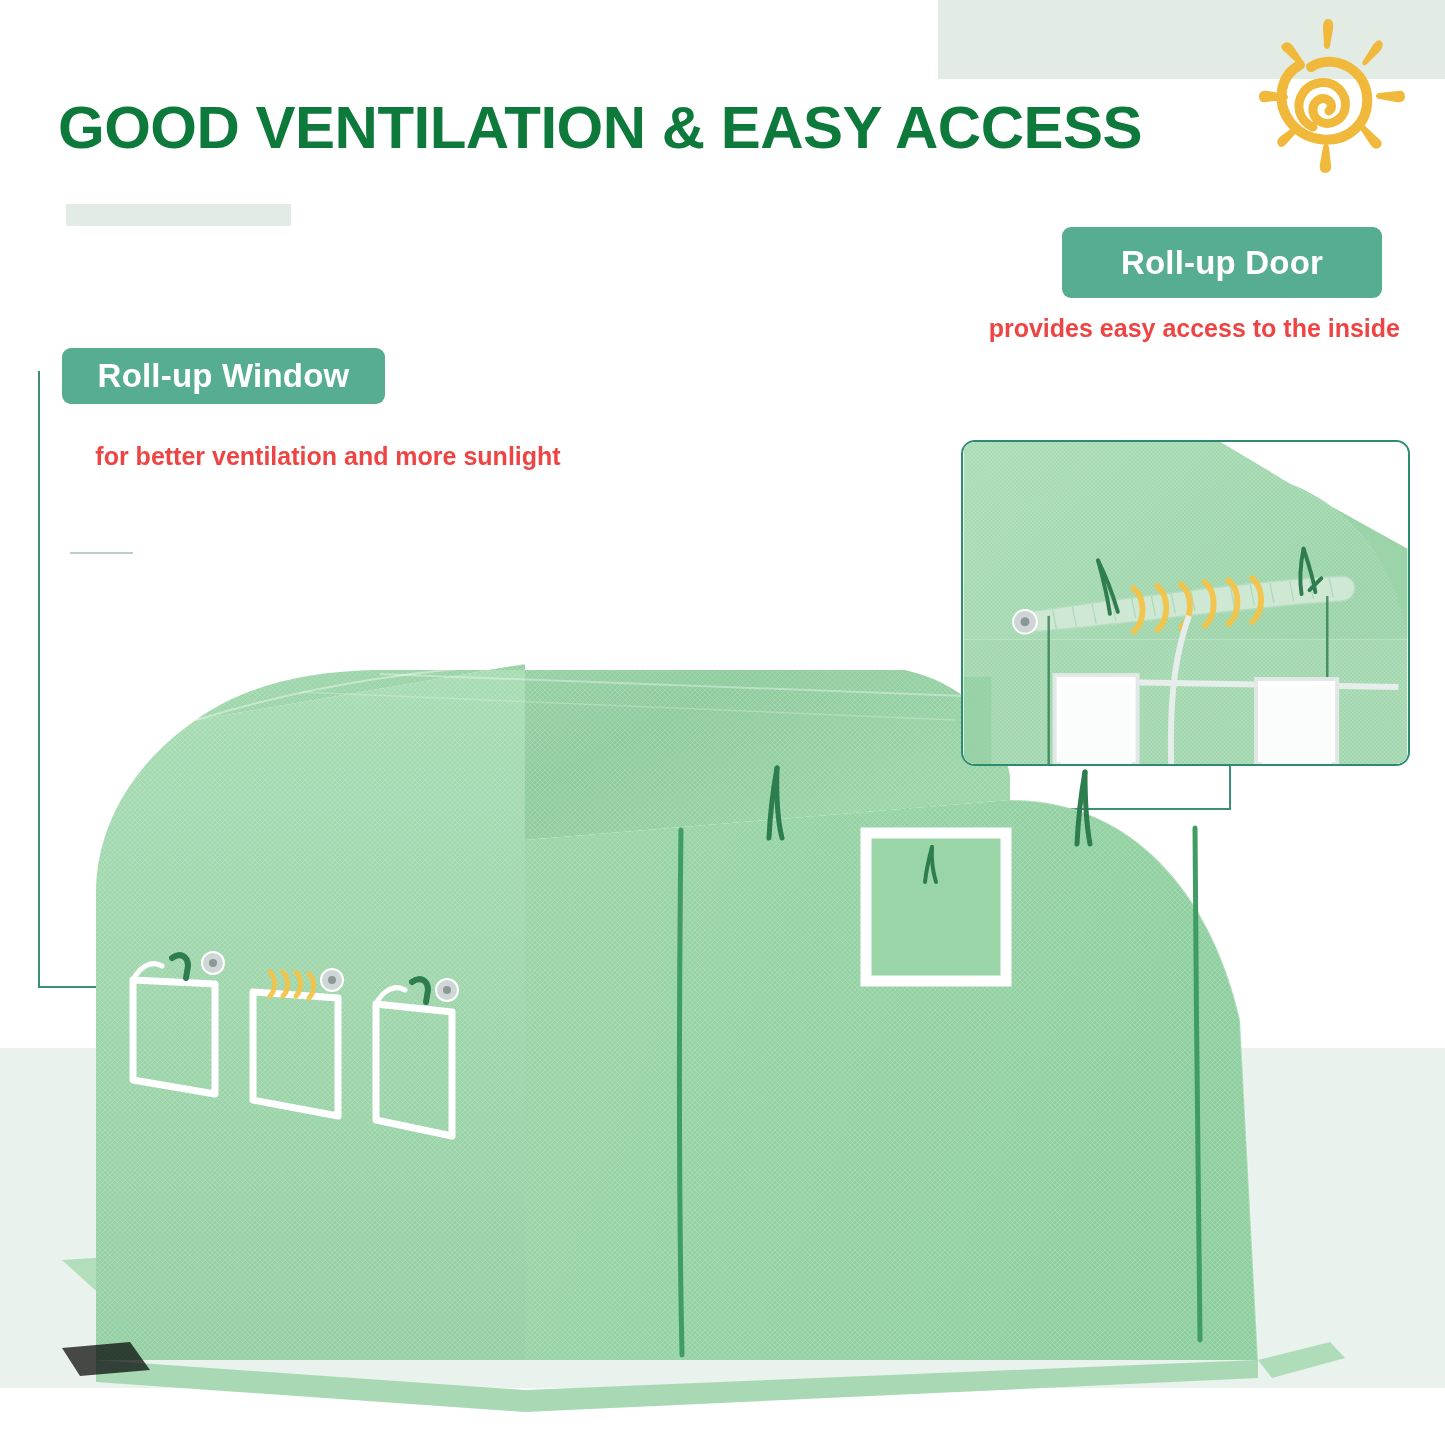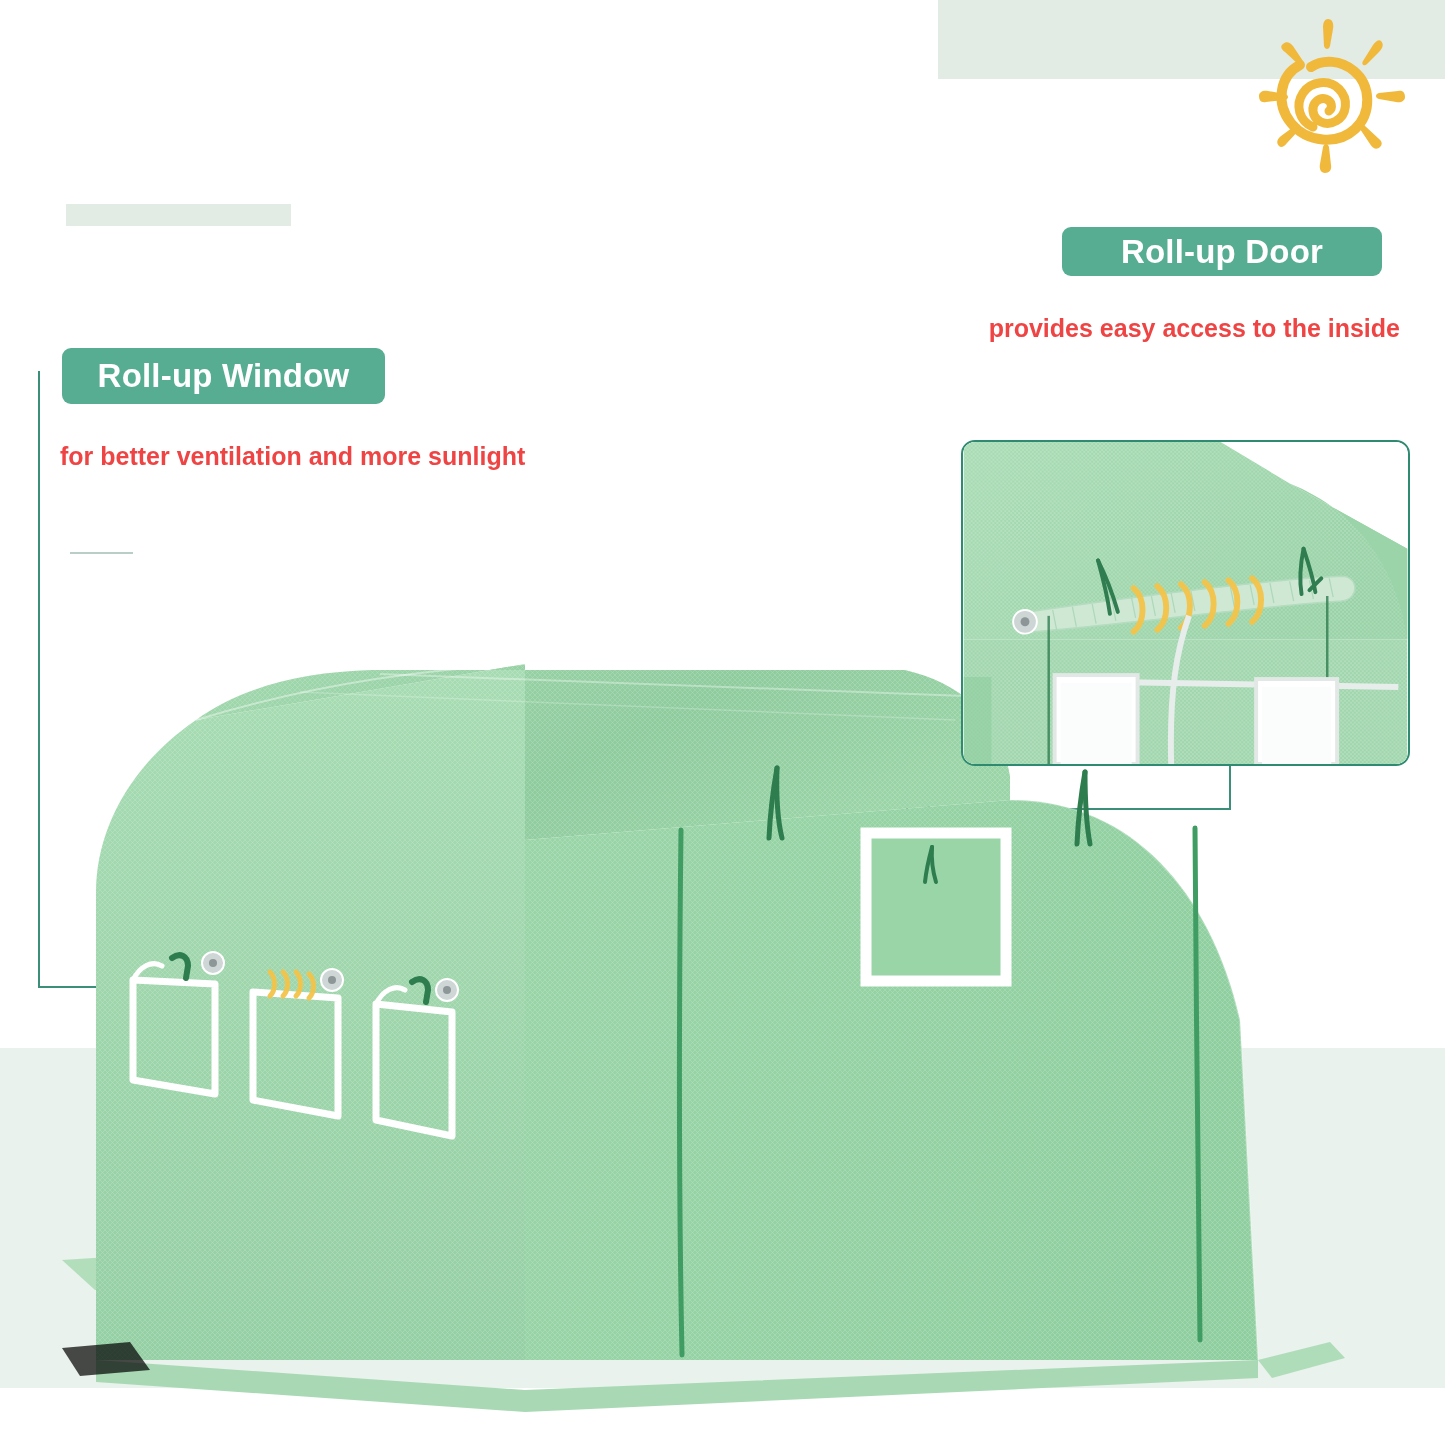--- a/index.html
+++ b/index.html
@@ -57,30 +57,30 @@
     color: #ffffff;
     border-radius: 9px;
     font-size: 33px;
     font-weight: 700;
     display: flex;
     align-items: center;
     justify-content: center;
     letter-spacing: 0.2px;
   }
   #badge-window { left: 62px;   top: 348px; width: 323px; height: 56px; }
-  #badge-door   { left: 1062px; top: 227px; width: 320px; height: 49px; }
+  #badge-door   { left: 1062px; top: 227px; width: 320px; height: 71px; }
 
   .callout-desc {
     position: absolute;
     color: #ef4444;
     font-size: 25px;
     line-height: 1.28;
     font-weight: 700;
   }
-  #desc-window { left: 60px;  top: 440px; width: 520px; text-align: left; }
+  #desc-window { left: 68px;  top: 440px; width: 520px; text-align: center; }
   #desc-door   { left: 940px; top: 312px; width: 460px; text-align: right; }
 
   #divider-window {
     position: absolute;
     left: 70px; top: 552px; width: 63px; height: 2px;
     background: #b9cfc6;
   }
 
   
   .leader { position: absolute; }
@@ -139,20 +139,21 @@
         <path d="M152 84 C152 88 148 90 143 89 L126 86 C122 85 122 81 126 80 L145 78 C150 77 152 80 152 84 Z"></path>
         <path d="M127 134 C124 137 120 136 117 131 L107 116 C105 113 108 110 111 112 L125 125 C129 128 130 131 127 134 Z"></path>
         <path d="M72 160 C68 160 66 156 67 151 L70 134 C71 130 75 130 76 134 L78 152 C79 157 76 160 72 160 Z"></path>
         <path d="M26 133 C23 130 24 126 28 123 L43 112 C46 110 49 113 47 116 L34 130 C31 134 28 135 26 133 Z"></path>
         <path d="M6 83 C6 79 10 77 15 78 L32 81 C36 82 36 86 32 87 L13 89 C8 90 6 87 6 83 Z"></path>
         <path d="M30 31 C33 28 37 29 40 33 L50 48 C52 51 49 54 46 52 L32 39 C28 36 27 33 30 31 Z"></path>
       </g>
     </svg>
   </div>
 
+  <div id="page-title">GOOD VENTILATION &amp; EASY ACCESS</div>
 
   <div class="leader">
     <div class="leader-line-v" style="left:38px; top:371px; height:616px;"></div>
     <div class="leader-line-h" style="left:38px; top:986px; width:228px;"></div>
   </div>
   <div class="leader-dot" style="left:253px; top:975px;"></div>
 
   <div class="leader">
     <div class="leader-line-h" style="left:929px; top:808px; width:302px;"></div>
     <div class="leader-line-v" style="left:1229px; top:766px; height:44px;"></div>

